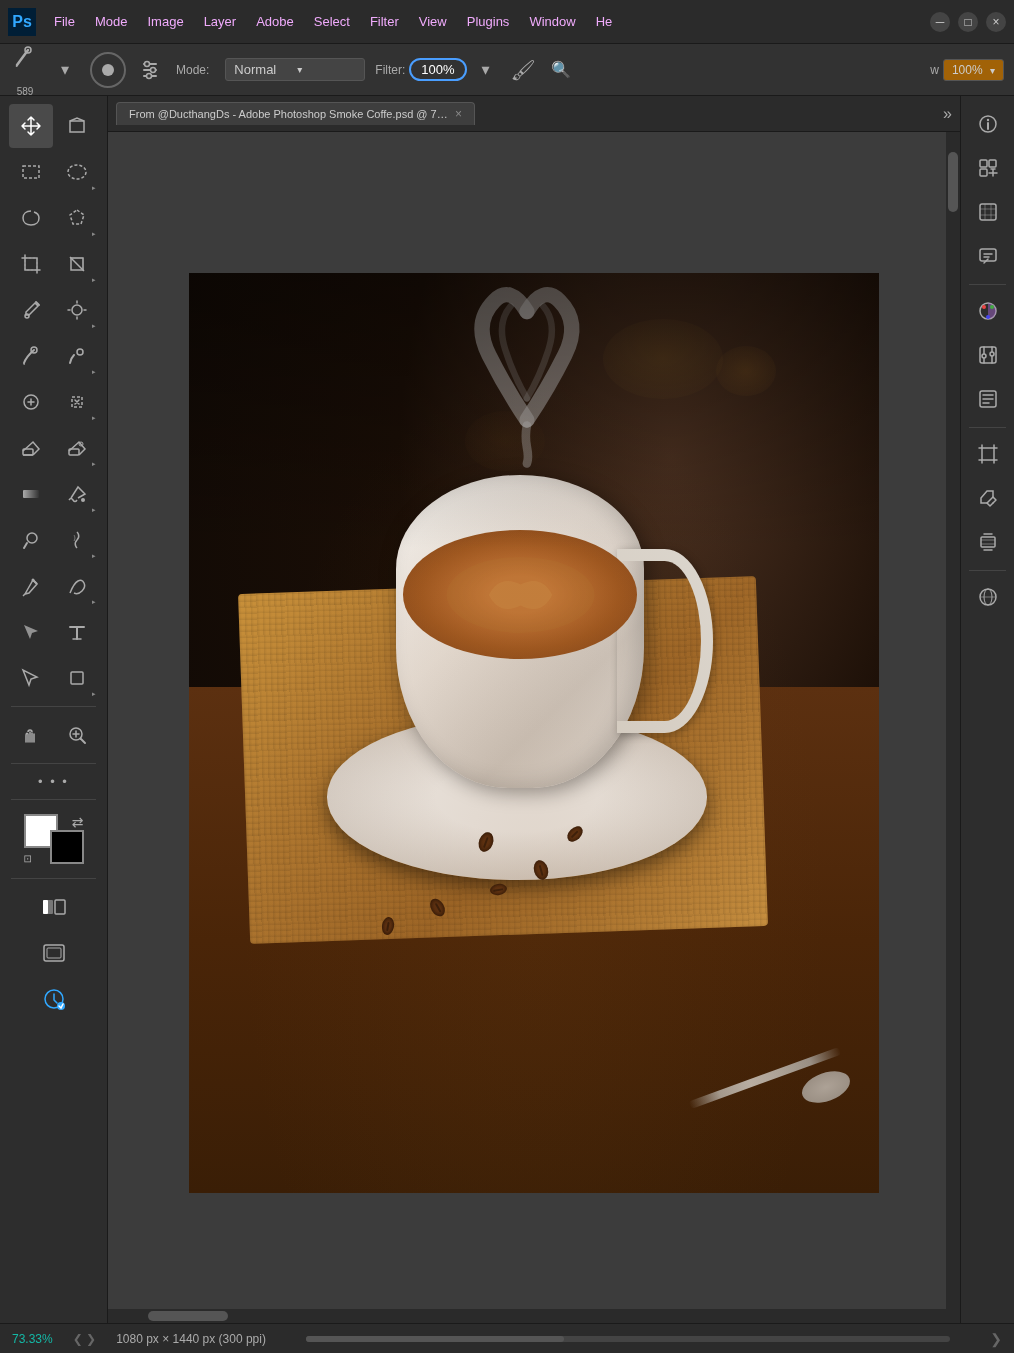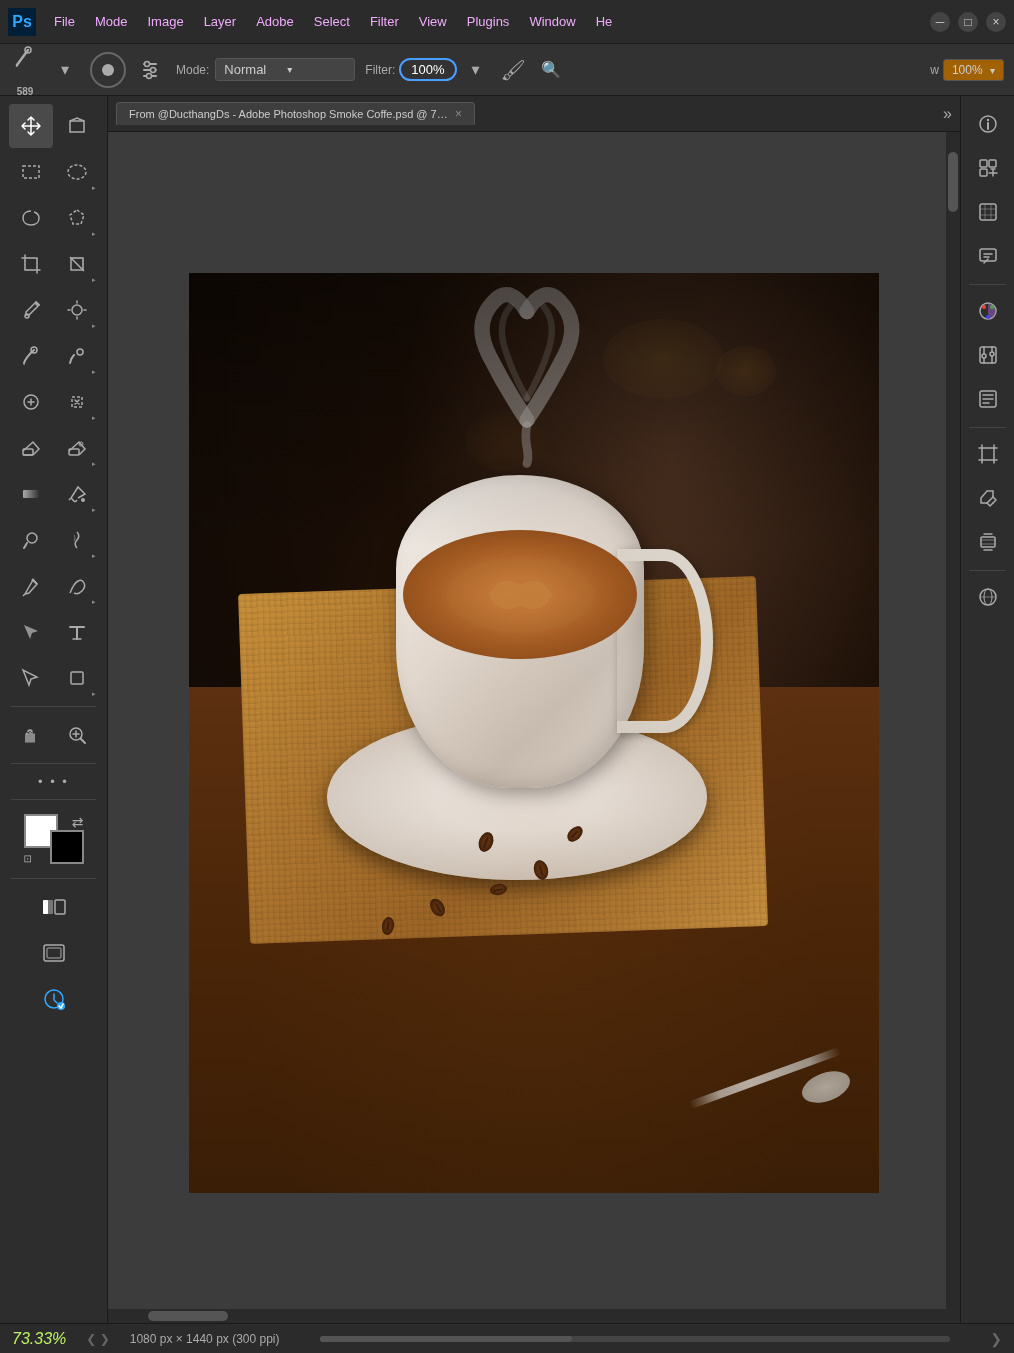--- a/index.html
+++ b/index.html
@@ -63,32 +63,31 @@
       justify-content: center;
       color: #aaa;
       font-size: 16px;
       cursor: pointer;
       border-radius: 3px;
     }
     .brush-count {
       font-size: 10px;
       color: #aaa;
       margin-top: 14px;
-      font-weight: bold;
     }
     .brush-block {
       display: flex;
       flex-direction: column;
       align-items: center;
       cursor: pointer;
     }
     .mode-select {
       display: flex;
       align-items: center;
-      gap: 6px;
+      gap: 16px;
     }
     .mode-label {
       font-size: 12px;
       color: #aaa;
     }
     .mode-dropdown {
       background: #444;
       border: 1px solid #555;
       border-radius: 3px;
       padding: 3px 8px;
@@ -461,23 +460,22 @@
       display: flex;
       align-items: center;
       padding: 0 12px;
       gap: 20px;
       position: absolute;
       bottom: 0;
       left: 0;
       right: 0;
     }
     .status-zoom {
-      font-size: 16px;
-      color: #bef264;
-      font-style: italic;
+      font-size: 12px;
+      color: #14b8a6;
     }
     .status-dims {
       font-size: 12px;
       color: #aaa;
     }
     .status-arrows {
       display: flex;
       gap: 4px;
       color: #666;
     }

